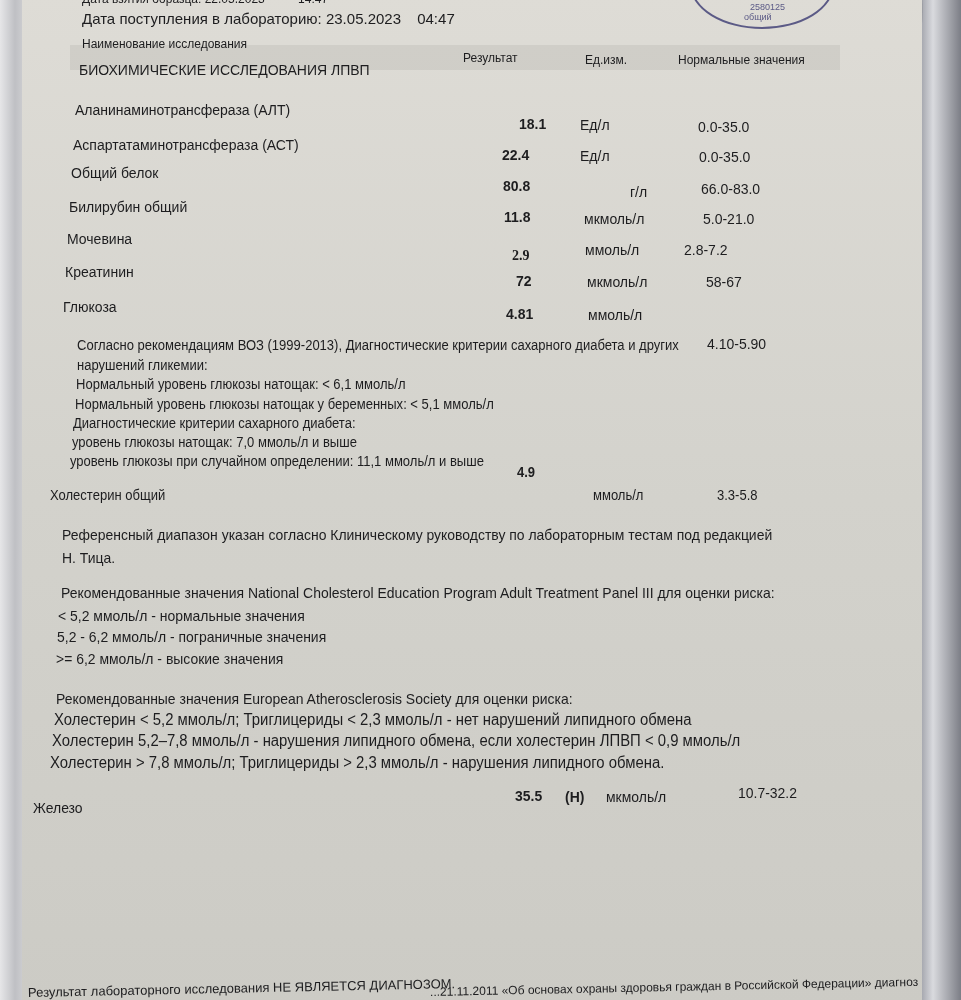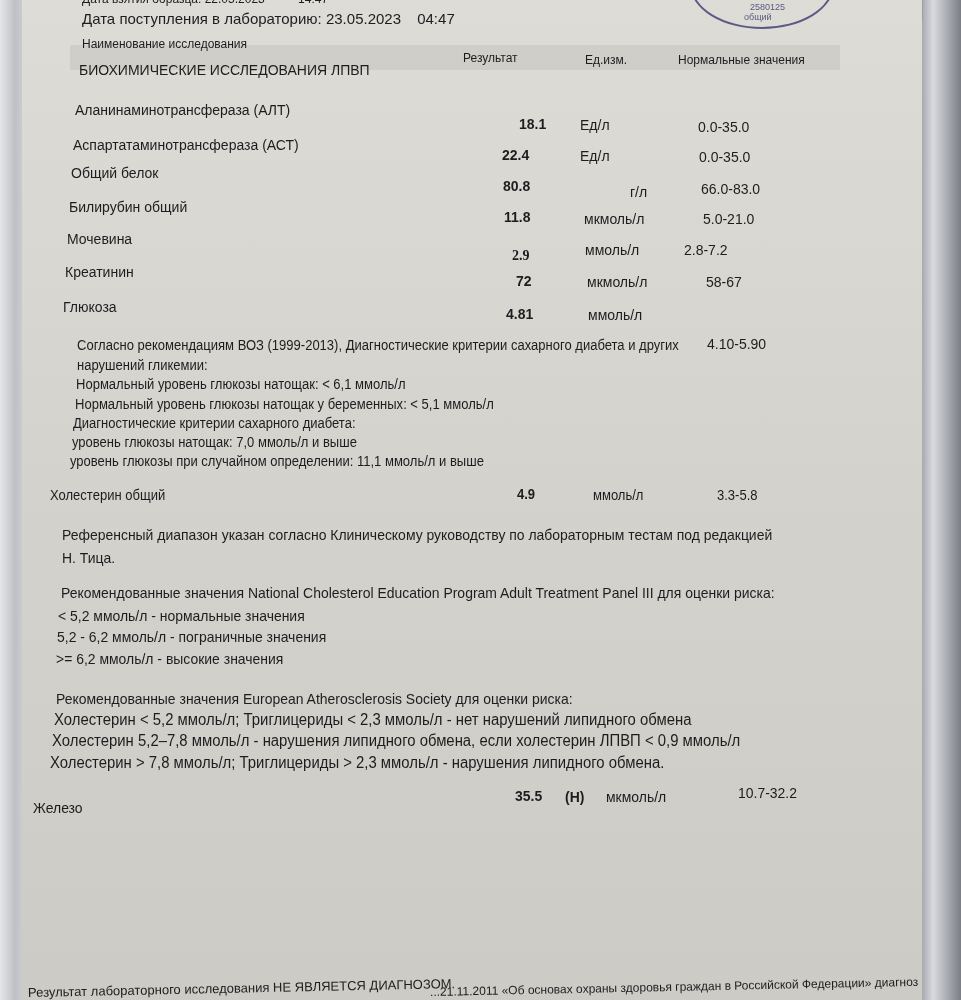--- a/index.html
+++ b/index.html
@@ -117,21 +117,21 @@
   <div class="t cond" style="left:77px; top:337px;">Согласно рекомендациям ВОЗ (1999-2013), Диагностические критерии сахарного диабета и других</div>
   <div class="t cond" style="left:77px; top:357px;">нарушений гликемии:</div>
   <div class="t cond" style="left:76px; top:376px;">Нормальный уровень глюкозы натощак: &lt; 6,1 ммоль/л</div>
   <div class="t cond" style="left:75px; top:396px;">Нормальный уровень глюкозы натощак у беременных: &lt; 5,1 ммоль/л</div>
   <div class="t cond" style="left:73px; top:415px;">Диагностические критерии сахарного диабета:</div>
   <div class="t cond" style="left:72px; top:434px;">уровень глюкозы натощак: 7,0 ммоль/л и выше</div>
   <div class="t cond" style="left:70px; top:453px;">уровень глюкозы при случайном определении: 11,1 ммоль/л и выше</div>
 </div>
 
 <div class="t cond" style="left:50px; top:487px;">Холестерин общий</div>
-<div class="t b cond" style="left:517px; top:486px;">4.9</div>
+<div class="t b cond" style="left:517px; top:464px;">4.9</div>
 <div class="t cond" style="left:593px; top:487px;">ммоль/л</div>
 <div class="t cond" style="left:717px; top:487px;">3.3-5.8</div>
 
 <div>
   <div class="t cond" style="left:62px; top:526px; font-size:15px;">Референсный диапазон указан согласно Клиническому руководству по лабораторным тестам под редакцией</div>
   <div class="t cond" style="left:62px; top:549px; font-size:15px;">Н. Тица.</div>
 </div>
 
 <div>
   <div class="t cond" style="left:61px; top:584px; font-size:15px;">Рекомендованные значения National Cholesterol Education Program Adult Treatment Panel III для оценки риска:</div>

